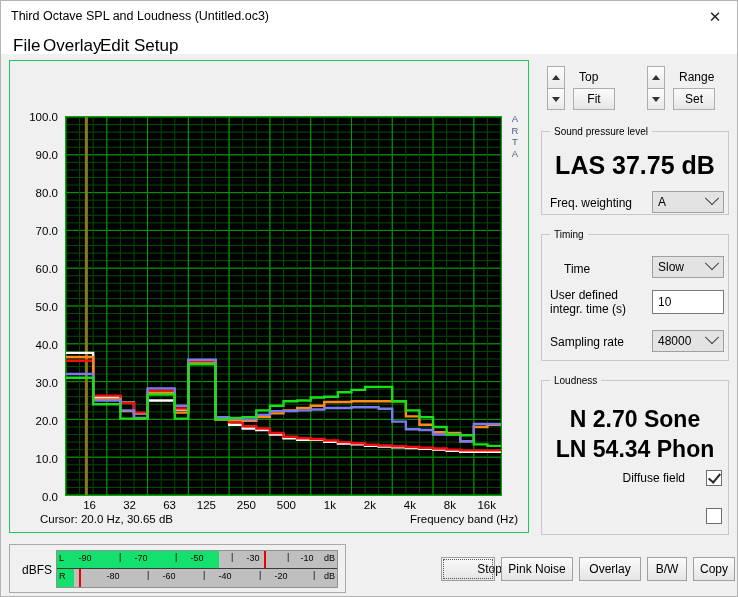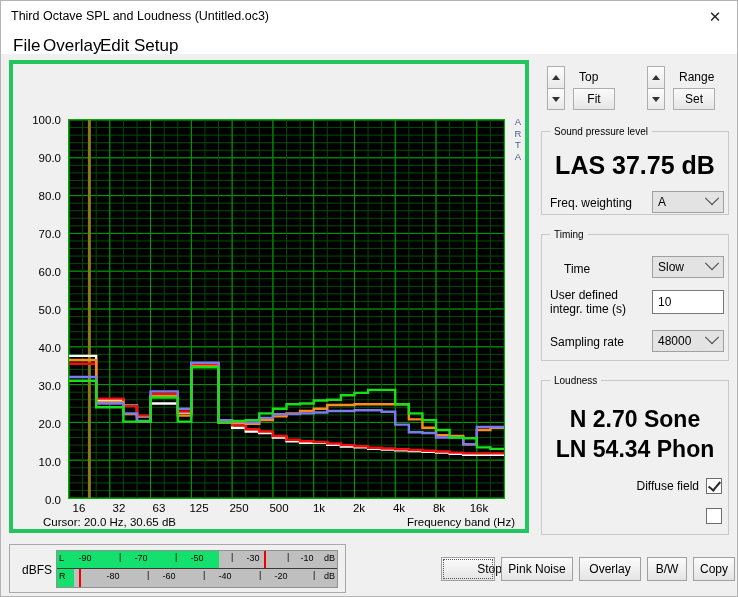--- a/index.html
+++ b/index.html
@@ -18,29 +18,29 @@
   .close-btn{position:absolute;right:0;top:0;width:44px;height:31px;display:flex;align-items:center;justify-content:center;font-size:15px;color:#222;cursor:default;}
 
   
   .menubar{position:absolute;left:0;top:31px;width:736px;height:22px;background:#ffffff;}
   .menu-item{position:absolute;top:3px;font-size:17px;color:#000;padding:1px 4px;cursor:default;}
 
   
   .content{position:absolute;left:0;top:53px;width:736px;height:487px;background:#f0f0f0;}
 
   
-  .graph-panel{position:absolute;left:8px;top:6px;width:520px;height:473px;background:#f0f0f0;border:4px solid #22c55e;box-sizing:border-box;}
+  .graph-panel{position:absolute;left:8px;top:6px;width:520px;height:473px;background:#f0f0f0;border:1px solid #22c55e;box-sizing:border-box;}
   .plot-area{position:absolute;left:55px;top:55px;width:437px;height:380px;background:#000;border:1px solid #00aa00;box-sizing:border-box;overflow:hidden;}
   .plot-svg{position:absolute;left:0;top:0;}
   .dB-label{position:absolute;left:62px;top:90px;font-size:11.5px;color:#000;}
   .plot-title{position:absolute;left:0;top:89px;width:520px;text-align:center;font-size:12.5px;color:#000;}
   .arta{position:absolute;left:498px;top:52px;width:14px;font-size:9.5px;line-height:11.5px;color:#4a5d8a;text-align:center;letter-spacing:0;}
   .arta span{display:block;}
   .ylab{position:absolute;width:46px;text-align:right;font-size:11.5px;color:#000;}
-  .xlab{position:absolute;font-size:11.5px;color:#000;text-align:center;width:40px;}
+  .xlab{position:absolute;font-size:11.5px;color:#000;text-align:right;width:40px;}
   .cursor-text{position:absolute;left:30px;top:452px;font-size:11.5px;color:#000;white-space:nowrap;}
   .freq-band-text{position:absolute;right:10px;top:452px;font-size:11.5px;color:#000;white-space:nowrap;}
 
   
   .side{position:absolute;left:536px;top:6px;width:194px;height:476px;}
 
   .spin-group{position:absolute;}
   .spin{position:absolute;width:18px;height:44px;}
   .spin .sb{width:18px;height:22px;background:linear-gradient(#fdfdfd,#e9e9e9);border:1px solid #adadad;box-sizing:border-box;display:flex;align-items:center;justify-content:center;cursor:default;}
   .spin .sb:first-child{border-bottom:none;}
@@ -314,21 +314,21 @@
         <div class="combo" style="left:110px;top:90px;width:72px;">
           <span class="cv">48000</span>
           <i class="cg"></i>
         </div>
       </fieldset>
 
       <fieldset class="grp" style="left:4px;top:315px;width:188px;height:160px;">
         <legend>Loudness</legend>
         <div class="bigval" style="top:20px;font-size:23px;">N 2.70 Sone</div>
         <div class="bigval" style="top:50px;font-size:23px;">LN 54.34 Phon</div>
-        <div class="chk-row" style="left:0;top:92px;width:180px;">
+        <div class="chk-row" style="left:0;top:84px;width:180px;gap:14px;">
           <span class="chk-lbl">Diffuse field</span>
           <span class="chkbox on"></span>
         </div>
         <div class="chk-row" style="left:0;top:122px;width:180px;">
           <span class="chkbox"></span>
         </div>
       </fieldset>
 
     </div>
   </div>

